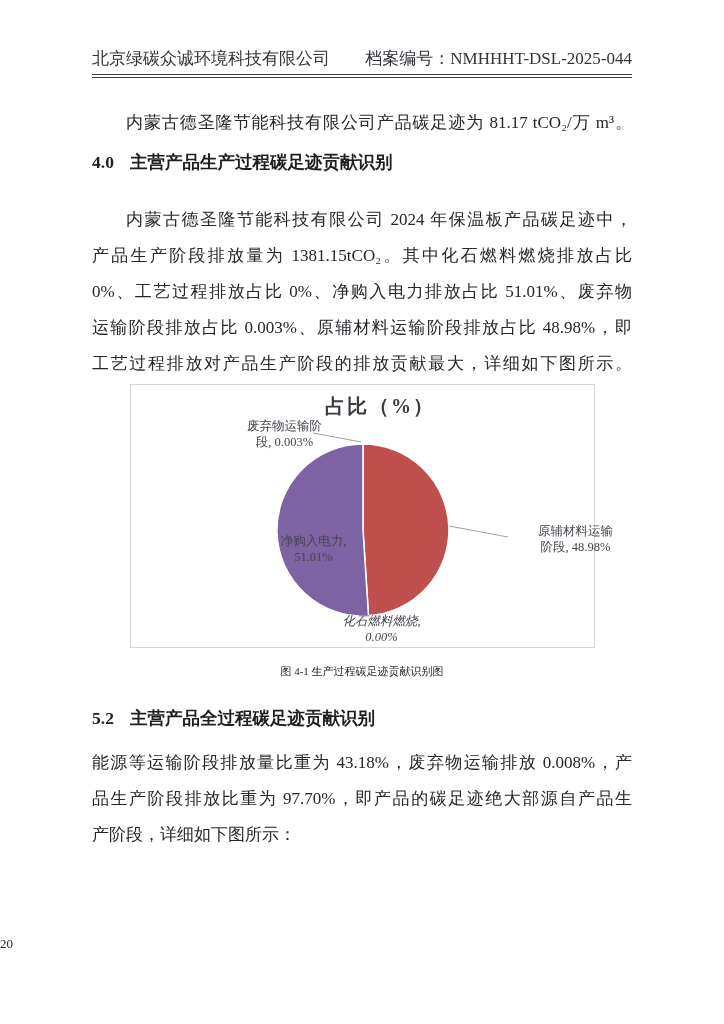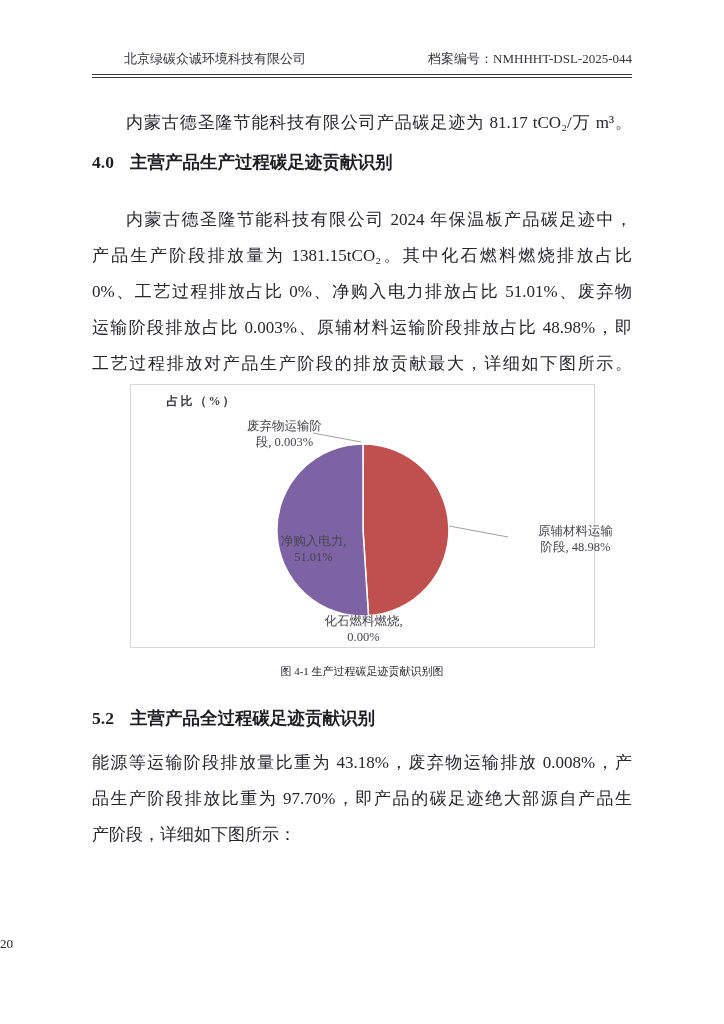--- a/index.html
+++ b/index.html
@@ -8,47 +8,47 @@
     width:724px;height:1024px;
     background:#ffffff;
     font-family:"Liberation Serif","DejaVu Serif",serif;
     color:#26262b;
     box-sizing:border-box;
     padding:50px 92px 0 92px;
     overflow:hidden;
   }
   
   .hdr{display:flex;justify-content:space-between;align-items:baseline;
-       font-size:13px;color:#33333a;line-height:18px;margin-left:32px;}
+       font-size:17px;color:#33333a;line-height:18px;}
   .hdr .right{white-space:nowrap;}
   .hdr-rule{height:2px;border-top:1px solid #3a3a42;border-bottom:1px solid #3a3a42;margin-top:6px;}
   
   .para{margin:0;font-size:17px;line-height:36px;}
   .para .line{text-align:justify;text-align-last:justify;}
   .para .line.indent{padding-left:34px;margin-top:27px;}
   .para .line.tail{text-align-last:left;}
   .intro{margin-top:18px;}
   .p2{margin-top:10px;}
   .p3{margin-top:14px;}
   
   .h-sec{margin-top:8px;font-size:17.5px;font-weight:bold;color:#1d1d22;line-height:26px;}
   .h-sec .num{margin-right:16px;}
   .h2m{margin-top:24px;}
   
   .chart-box{position:relative;width:463px;height:262px;margin:2px auto 0 auto;
              border:1px solid #d6d6d6;background:#ffffff;}
-  .chart-title{position:absolute;top:8px;left:0;right:0;
-               font-size:12px;font-weight:bold;color:#3a3a40;letter-spacing:2px;padding-left:36px;}
+  .chart-title{position:absolute;top:8px;left:0;right:0;text-align:center;
+               font-size:20px;font-weight:bold;color:#3a3a40;letter-spacing:2px;padding-left:36px;}
   .chart-box svg{position:absolute;left:0;top:0;}
   .slice-label{position:absolute;font-size:12.5px;line-height:16px;color:#45454f;
                text-align:center;}
   .lbl-waste{left:114px;top:33px;width:80px;}
   .lbl-electric{left:143px;top:148px;width:80px;}
   .lbl-raw{left:380px;top:138px;width:84px;margin-left:23px;}
-  .lbl-fossil{left:185px;top:228px;width:96px;}
+  .lbl-fossil{left:203px;top:228px;width:96px;font-style:italic;}
   
   .fig-caption{margin-top:13px;text-align:center;font-size:11px;color:#26262b;line-height:20px;}
   
   .page-num{position:absolute;top:936px;left:0;width:724px;
             font-size:13px;color:#26262b;}
 </style>
 </head>
 <body>
 
 <div class="page">

